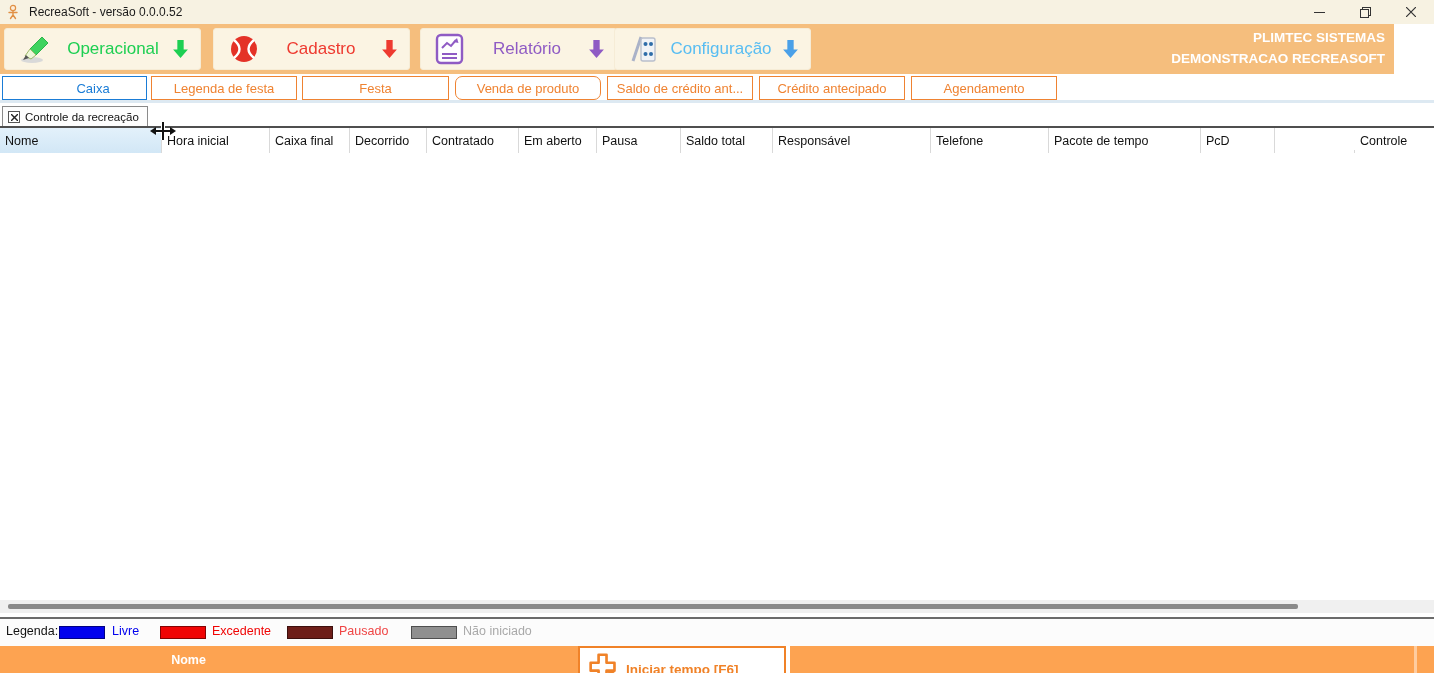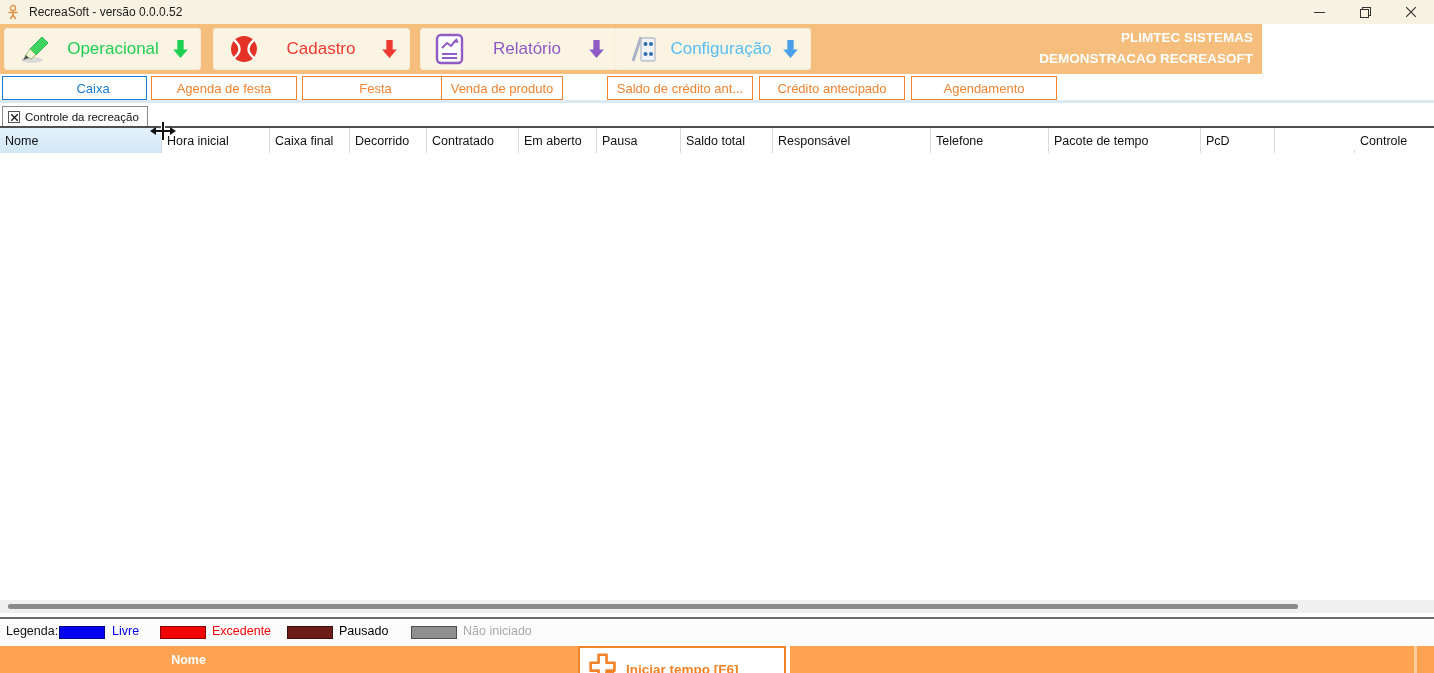--- a/index.html
+++ b/index.html
@@ -9,21 +9,21 @@
 
   
   .titlebar { position:absolute; left:0; top:0; width:1434px; height:24px; background:#f7f2e2; display:flex; align-items:center; }
   .app-icon { margin-left:5px; width:16px; height:16px; }
   .title-text { margin-left:8px; font-size:12px; color:#1a1a1a; }
   .win-controls { position:absolute; right:0; top:0; height:24px; display:flex; }
   .win-btn { width:46px; height:24px; display:flex; align-items:center; justify-content:center; color:#333; }
   .min-glyph { width:11px; height:1px; background:#333; display:block; }
 
   
-  .toolbar { position:absolute; left:0; top:24px; width:1262px; height:50px; background:#f5be7d; }
+  .toolbar { position:absolute; left:0; top:24px; width:1394px; height:50px; background:#f5be7d; }
   .tb-btn { position:absolute; top:4px; height:42px; width:197px; background:#fbf4e3; border:1px solid #f6ecd6; border-radius:3px;
             display:flex; align-items:center; padding:0 12px 0 14px; cursor:default; }
   .tb-btn .lbl { flex:1; text-align:center; font-size:17px; }
   .tb-btn svg.main-ic { flex:0 0 auto; }
   .tb-btn svg.arr { flex:0 0 auto; }
   .c-green { color:#1dcf52; } .c-red { color:#ee3a30; } .c-purple { color:#8f5bc4; } .c-blue { color:#58bdf2; }
   .company { position:absolute; right:9px; top:3px; text-align:right; color:#fff; font-weight:bold; font-size:13.5px; line-height:21px; }
 
   
   .tabstrip { position:absolute; left:0; top:74px; width:1434px; height:26px; background:#fff; }
@@ -52,21 +52,21 @@
   .hthumb { position:absolute; left:8px; top:4px; width:1290px; height:5px; background:#8a8a8a; border-radius:2px; }
   .body-bottomline { position:absolute; left:0; top:617px; width:1434px; height:2px; background:#6b6b6b; }
 
   
   .legend { position:absolute; left:0; top:619px; width:1434px; height:27px; background:#fcfcfc; font-size:12.5px; }
   .legend > span, .legend > div { position:absolute; top:5px; }
   .lg-label { left:6px; color:#111; }
   .swatch { width:46px; height:13px; top:7px !important; border:1px solid rgba(0,0,0,0.45); }
   .sw1 { left:59px; background:#0202ee; } .tx1 { left:112px; color:#0202ee; }
   .sw2 { left:160px; background:#f00404; } .tx2 { left:212px; color:#f00404; }
-  .sw3 { left:287px; background:#6d1d18; } .tx3 { left:339px; color:#000000; }
+  .sw3 { left:287px; background:#6d1d18; } .tx3 { left:339px; color:#ef4444; }
   .sw4 { left:411px; background:#8f8f8f; } .tx4 { left:463px; color:#a9a9a9; }
 
   
   .bottom-bar { position:absolute; left:0; top:646px; width:1434px; height:27px; background:#fff; }
   .bb-panel1 { position:absolute; left:0; top:0; width:578px; height:27px; background:#fda351; }
   .bb-col-nome { position:absolute; left:0; top:0; width:377px; height:27px; display:flex; align-items:center; justify-content:center;
                  color:#fff; font-weight:bold; font-size:12.5px; }
   .start-btn { position:absolute; left:578px; top:0; width:208px; height:34px; background:#fff; border:2px solid #f08228;
                display:flex; align-items:center; padding-left:8px; cursor:default; }
   .start-btn .txt { color:#f08228; font-weight:bold; font-size:13.5px; margin-left:8px; margin-top:12px; }
@@ -157,26 +157,26 @@
       <div>PLIMTEC SISTEMAS</div>
       <div>DEMONSTRACAO RECREASOFT</div>
     </div>
   </div>
 
   <div class="tabstrip">
     <div class="tab active" style="left:2px;   width:145px;">
         <span>Caixa</span>
       </div>
     <div class="tab" style="left:151px; width:146px;">
-        <span>Agenda de festa</span>
+        <span>Legenda de festa</span>
       </div>
     <div class="tab" style="left:302px; width:147px;">
         <span>Festa</span>
       </div>
-    <div class="tab" style="left:441px; width:122px;">
+    <div class="tab" style="left:455px; width:146px;border-radius:7px;">
         <span>Venda de produto</span>
       </div>
     <div class="tab" style="left:607px; width:146px;">
         <span>Saldo de crédito ant...</span>
       </div>
     <div class="tab" style="left:759px; width:146px;">
         <span>Crédito antecipado</span>
       </div>
     <div class="tab" style="left:911px; width:146px;">
         <span>Agendamento</span>

